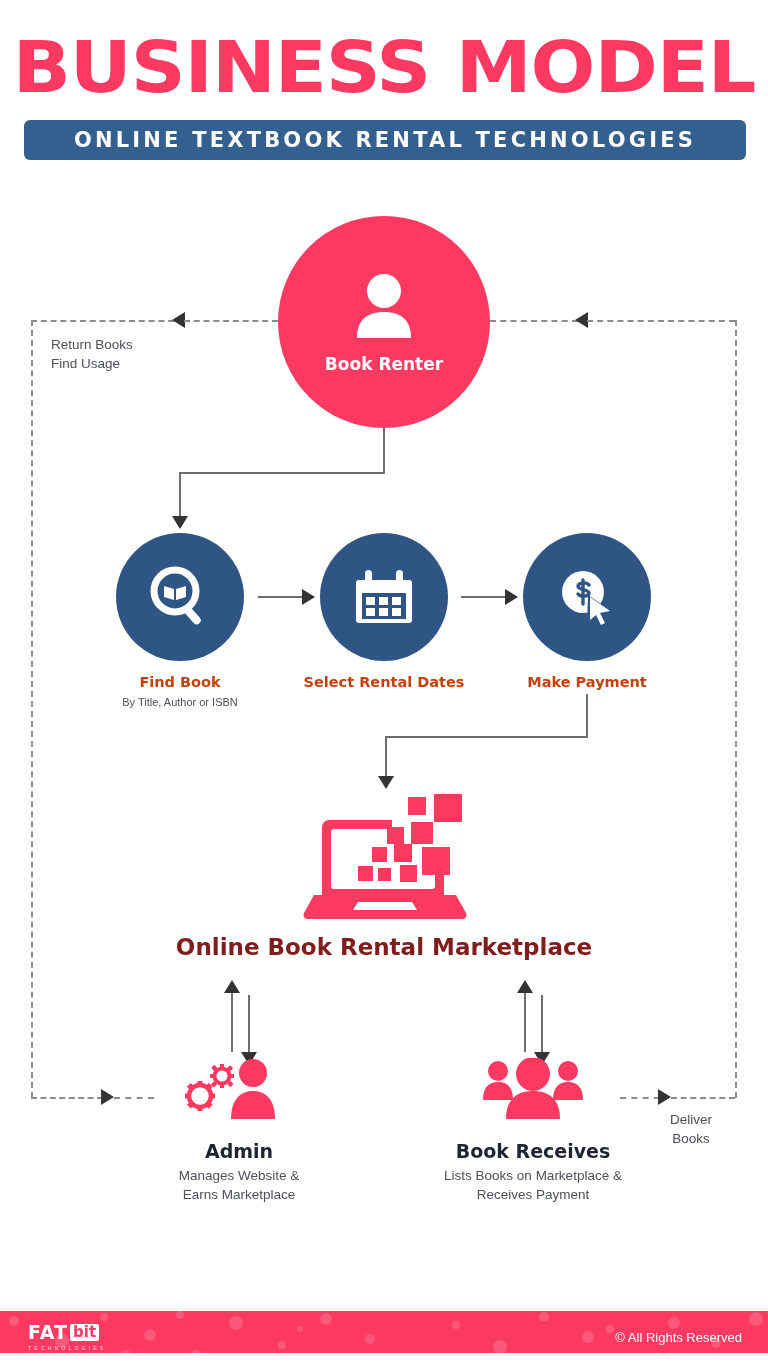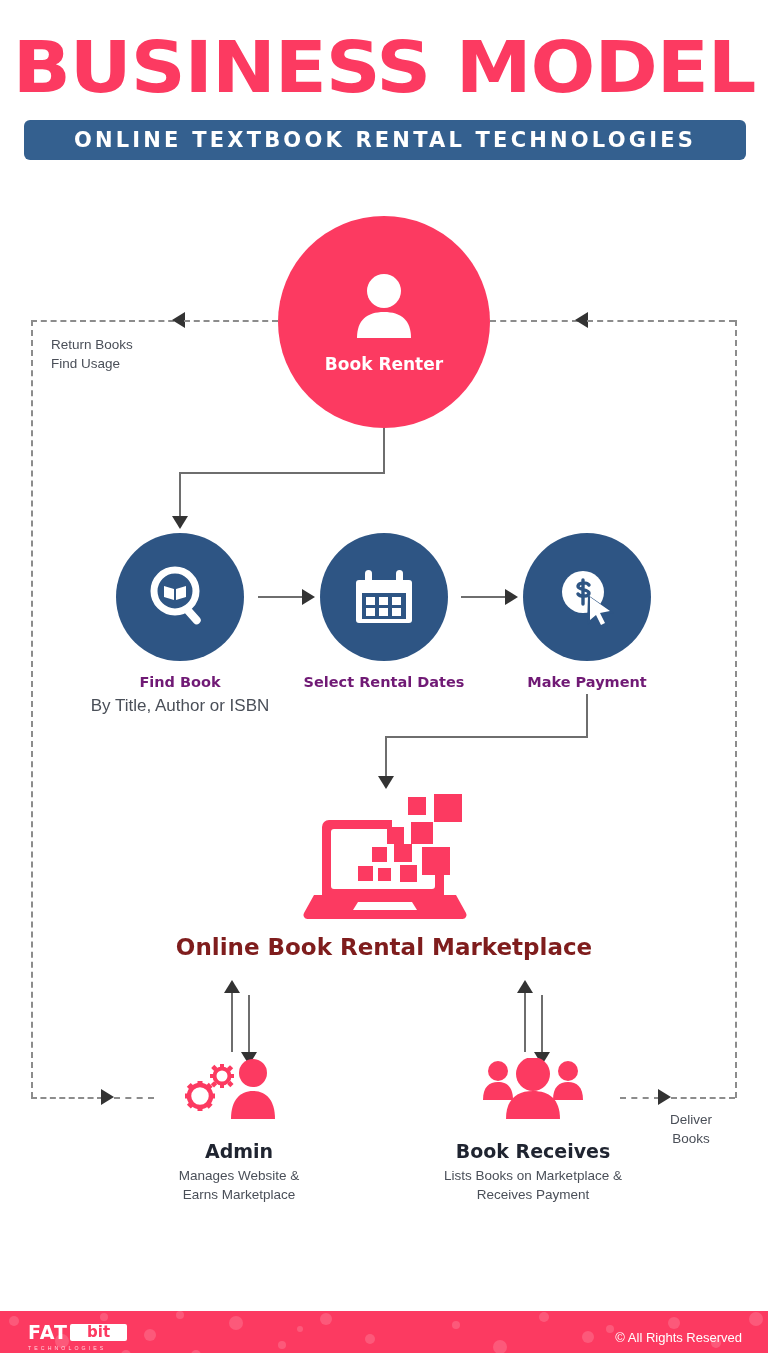--- a/index.html
+++ b/index.html
@@ -123,27 +123,27 @@
     align-items: center;
     justify-content: center;
   }
   .step-caption {
     position: absolute;
     width: 210px;
     text-align: center;
     font-family: "DejaVu Sans", sans-serif;
     font-weight: 700;
     font-size: 14.5px;
-    color: #701a75;
+    color: #c2410c;
   }
   .step-sub {
     position: absolute;
     width: 230px;
     text-align: center;
-    font-size: 17px;
+    font-size: 11px;
     color: #4a4f58;
   }
 
   
   .mk-title {
     position: absolute;
     left: 0; top: 934px;
     width: 768px;
     text-align: center;
     font-family: "DejaVu Sans", sans-serif;
@@ -201,21 +201,21 @@
     font-size: 19px;
     letter-spacing: 1px;
     color: #ffffff;
     line-height: 19px;
   }
   .logo-bit {
     background: #ffffff;
     color: #FC3A61;
     font-size: 15px;
     letter-spacing: 0;
-    padding: 0 17px;
+    padding: 0 3px;
     margin-left: 2px;
     border-radius: 2px;
     line-height: 17px;
   }
   .logo-sub {
     font-size: 5.2px;
     letter-spacing: 3.1px;
     color: #ffd4dd;
     margin-top: 3px;
   }

